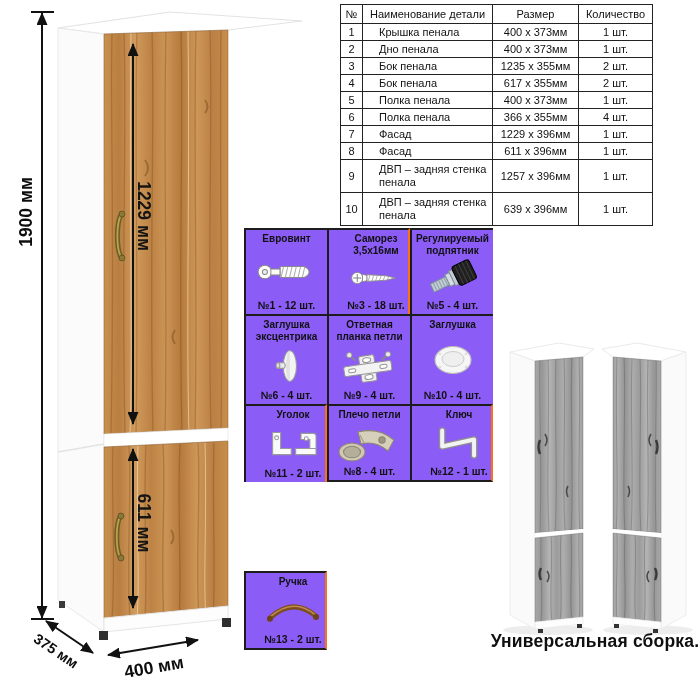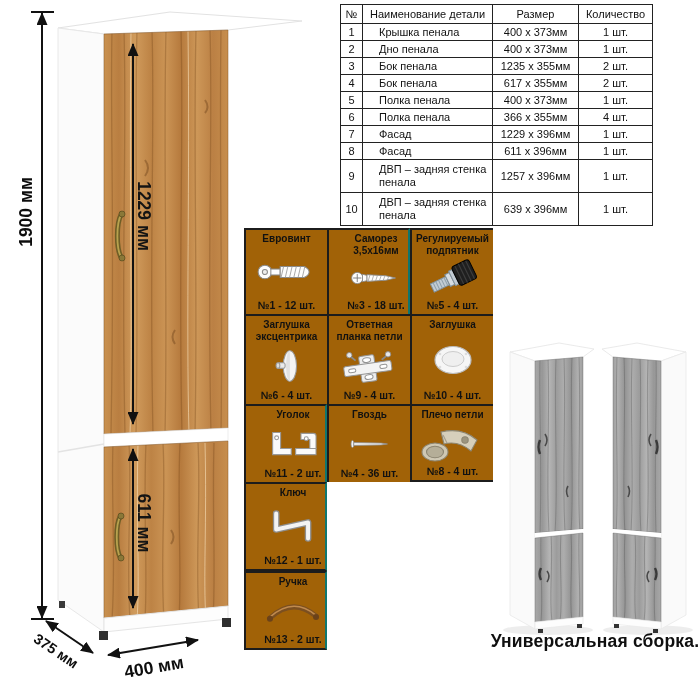--- a/index.html
+++ b/index.html
@@ -16,22 +16,22 @@
   table.parts td{height:14px;}
   table.parts tr.tall td{height:30px;}
   table.parts td.name{text-align:left;padding-left:16px;}
 
   
   #hardware-grid{position:absolute;left:244px;top:228px;display:grid;
      grid-template-columns:83px 83px 83px;
      grid-template-rows:86px 90px 78px 89px 79px;}
   .hw-cell{box-sizing:border-box;border-top:2px solid #1c1c1c;border-left:2px solid #1c1c1c;
      display:flex;flex-direction:column;justify-content:space-between;align-items:center;
-     padding:3px 1px 3px 1px;background:#a16207;}
-  .hw-cell.br{border-right:2px solid #0f766e;padding-left:16px;}
+     padding:3px 1px 3px 1px;background:#8b5cf6;}
+  .hw-cell.br{border-right:2px solid #f97316;padding-left:16px;}
   .hw-cell.bb{border-bottom:2px solid #1c1c1c;}
   .hw-cell.last{grid-column:1;grid-row:5;}
   .hw-title{font-size:10px;font-weight:bold;text-align:center;line-height:1.15;width:100%;}
   .hw-count{font-size:10.5px;font-weight:bold;text-align:center;white-space:nowrap;}
   .hw-icon{flex:1 1 auto;display:flex;align-items:center;justify-content:center;width:100%;}
 
   
   #assembly-caption{position:absolute;left:486px;top:631px;width:218px;text-align:center;
      font-size:17.5px;font-weight:bold;letter-spacing:.2px;color:#0f0f0f;}
 </style>
@@ -370,32 +370,20 @@
             <circle cx="16.5" cy="13" r="2.2" fill="#fff"></circle>
             <path d="M44,8 h14 a3,3 0 0 1 3,3 v14 h-7 v-10 h-10 z"></path>
             <polygon points="38,25 61,25 61,32 38,32"></polygon>
             <circle cx="50" cy="14" r="2.2" fill="#fff"></circle>
           </g>
         </svg>
       </div>
       <div class="hw-count">№11 - 2 шт.</div>
     </div>
 
-    <div class="hw-cell">
-      <div class="hw-title">Гвоздь</div>
-      <div class="hw-icon">
-        <svg width="70" height="26" viewBox="0 0 70 40">
-          <g stroke="#8a8a8a" fill="#f2f2f2" stroke-width="1.2">
-            <ellipse cx="8" cy="20" rx="2.2" ry="5.5"></ellipse>
-            <polygon points="10,17.8 52,18.6 62,20 52,21.4 10,22.2"></polygon>
-          </g>
-        </svg>
-      </div>
-      <div class="hw-count">№4 - 36 шт.</div>
-    </div>
 
     <div class="hw-cell bb">
       <div class="hw-title">Плечо петли</div>
       <div class="hw-icon">
         <svg width="72" height="42" viewBox="0 0 70 42">
           <g stroke="#8d8672" stroke-width="1.1">
             <ellipse cx="17" cy="30" rx="13" ry="9" fill="#cfc8b4"></ellipse>
             <ellipse cx="17" cy="30" rx="8.5" ry="5.8" fill="#b5ae98"></ellipse>
             <path d="M23,10 q21,-5 36,8 l-6,11 q-13,-11 -27,-7 z" fill="#d6cfbb"></path>
             <circle cx="47" cy="18" r="3.2" fill="#9c957f"></circle>

